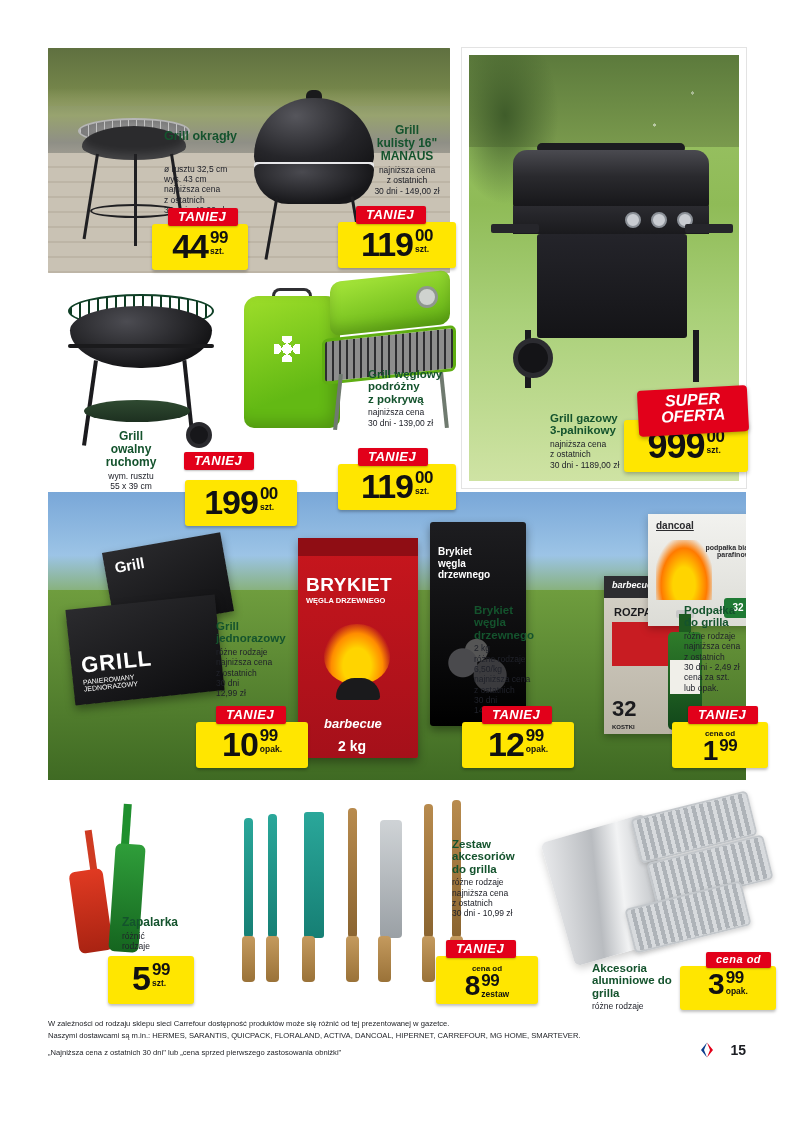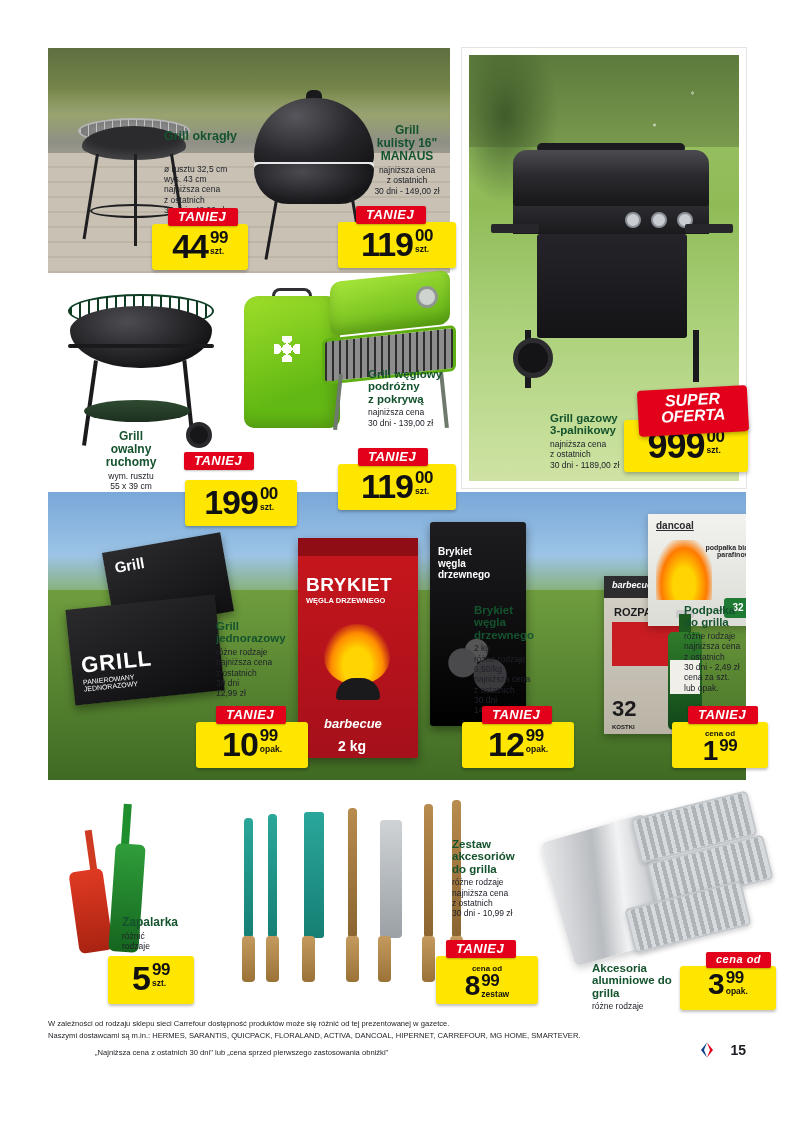--- a/index.html
+++ b/index.html
@@ -784,21 +784,21 @@
           <span class="dec">99</span>
           <span class="unit">opak.</span>
         </span>
       </div>
     </div>
   </div>
 
   <div class="footer-text">
     <p>W zależności od rodzaju sklepu sieci Carrefour dostępność produktów może się różnić od tej prezentowanej w gazetce.</p>
     <p>Naszymi dostawcami są m.in.: HERMES, SARANTIS, QUICPACK, FLORALAND, ACTIVA, DANCOAL, HIPERNET, CARREFOUR, MG HOME, SMARTEVER.</p>
-    <p style="margin-top:5px;margin-left:47px;">„Najniższa cena z ostatnich 30 dni" lub „cena sprzed pierwszego zastosowania obniżki"</p>
+    <p style="margin-top:5px;">„Najniższa cena z ostatnich 30 dni" lub „cena sprzed pierwszego zastosowania obniżki"</p>
   </div>
 
   <div class="carrefour-logo">
     <svg viewBox="0 0 24 24" width="18" height="18" aria-hidden="true">
       <path d="M12 2 L20 12 L12 22 L16 12 Z" fill="#e2001a"></path>
       <path d="M12 2 L4 12 L12 22 L8 12 Z" fill="#0b3c8c"></path>
     </svg>
   </div>
   <div class="page-num">15</div>
 

